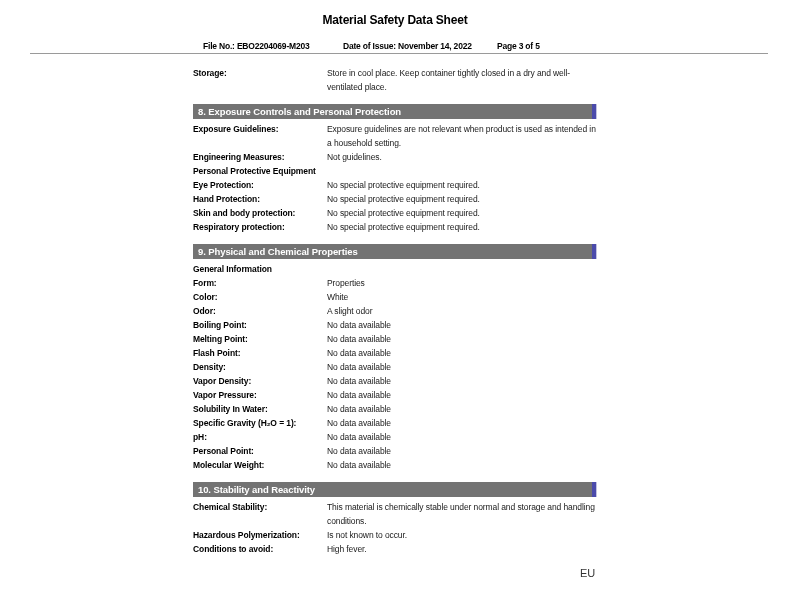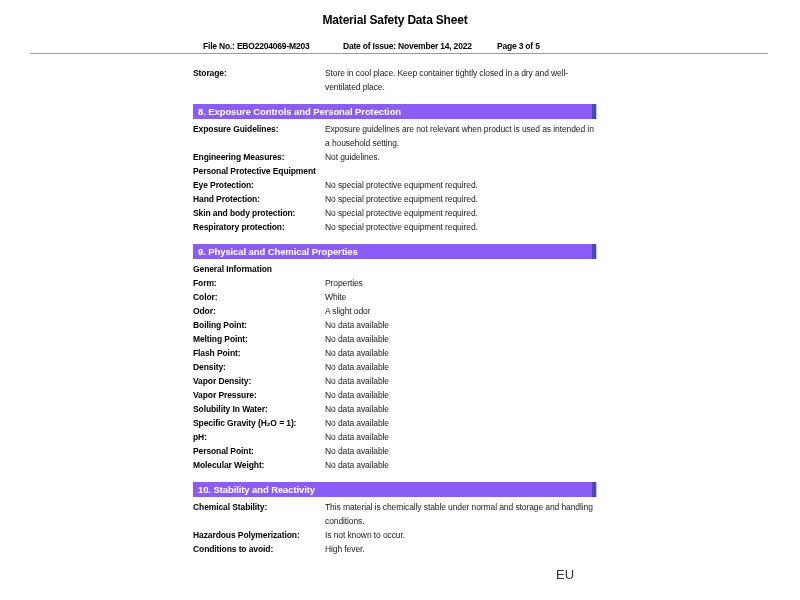--- a/index.html
+++ b/index.html
@@ -11,33 +11,33 @@
   .doc-title {
     position:absolute; top:13px; left:193px; width:404px;
     text-align:center; font-weight:bold; font-size:12px; letter-spacing:-0.2px;
   }
   .meta { position:absolute; top:41px; font-weight:bold; font-size:8.5px; letter-spacing:-0.2px; }
   .meta-file { left:203px; }
   .meta-date { left:343px; }
   .meta-page { left:490px;margin-left:7px; }
   .header-rule { position:absolute; top:53px; left:30px; width:738px; height:1px; background:#9a9a9a; }
   .content { position:absolute; top:66px; left:193px; width:404px; }
-  .row { display:flex; font-size:8.5px; line-height:14px; letter-spacing:-0.1px; }
+  .row { display:flex; font-size:8.5px; line-height:14px; letter-spacing:-0.1px;justify-content:space-between; }
   .row .label { flex:0 0 132px; width:132px; font-weight:bold; white-space:nowrap; }
   .row.label-only .label { flex:none; width:auto; }
   .row .value { width:270px; color:#1a1a1a; }
   .section { margin-top:10px; }
   .section-bar {
     height:15px; line-height:15px; margin-bottom:3px; padding-left:5px;
-    background:#8b5cf6; color:#ffffff; font-weight:bold; font-size:9.5px;
+    background:#737373; color:#ffffff; font-weight:bold; font-size:9.5px;
     letter-spacing:-0.1px;
     box-shadow: inset -4px 0 0 #4b4bab;
     border-right:1px solid #c3c3e0;
   }
-  .footer-region { position:absolute; top:567px; left:556px; font-size:13px; color:#333; }
+  .footer-region { position:absolute; top:567px; left:580px; font-size:11px; color:#333; }
 </style>
 </head>
 <body>
 
 <div class="page">
   <div class="doc-title">Material Safety Data Sheet</div>
   <div class="meta meta-file">File No.: EBO2204069-M203</div>
   <div class="meta meta-date">Date of Issue: November 14, 2022</div>
   <div class="meta meta-page">Page 3 of 5</div>
   <div class="header-rule"></div>

